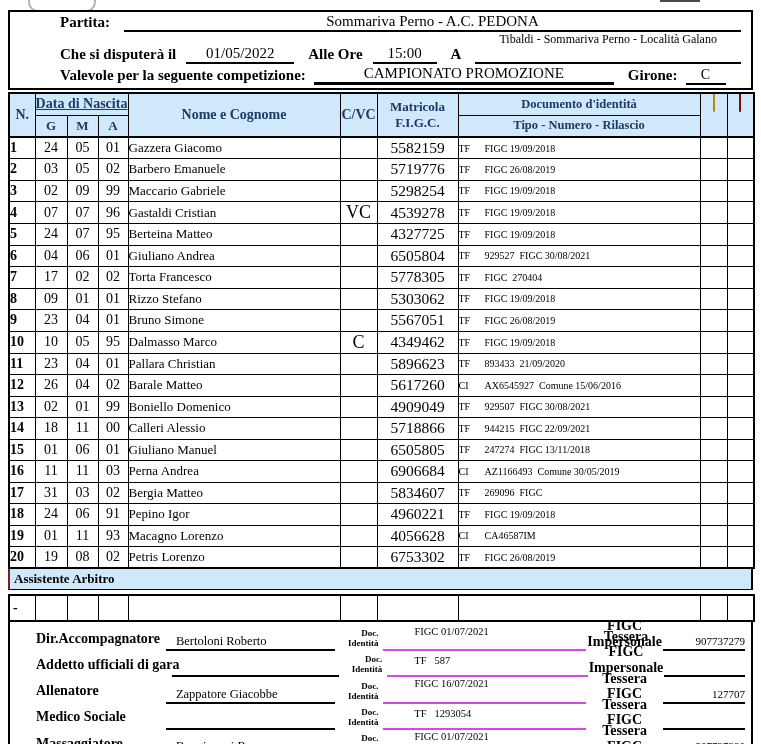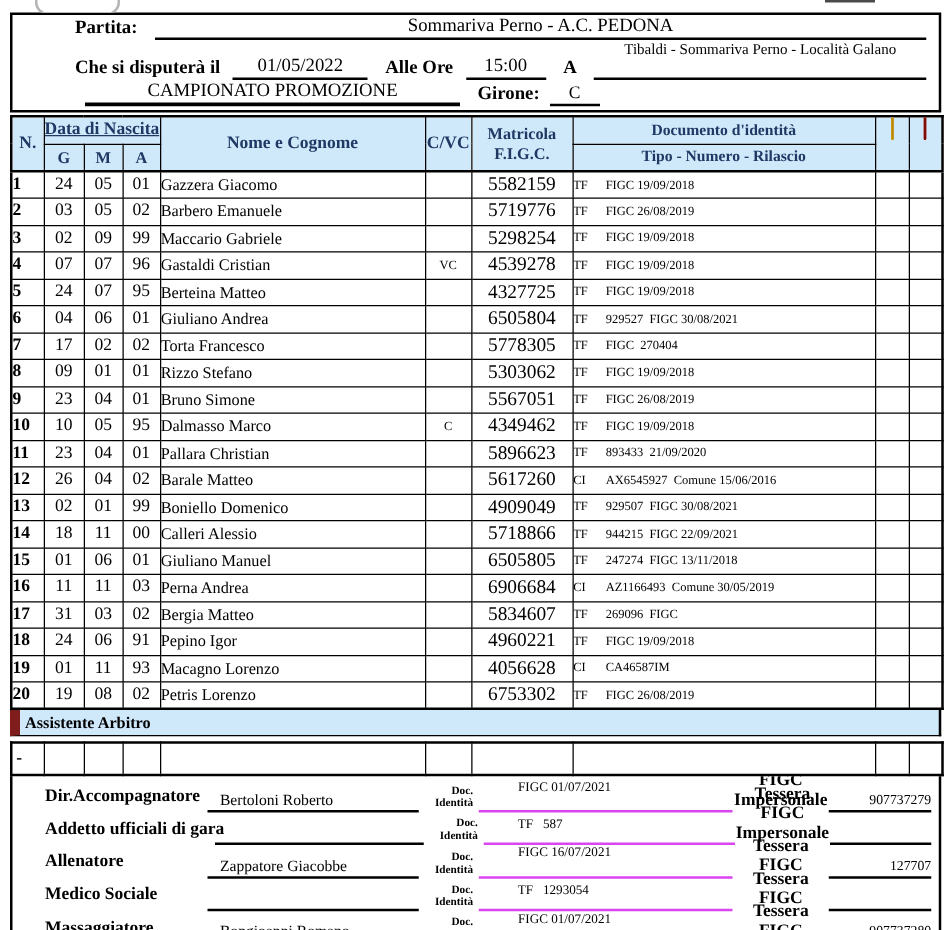--- a/index.html
+++ b/index.html
@@ -41,33 +41,33 @@
   th.h-cvc{font-size:14px;}
   th.h-mat{font-size:13px;line-height:1.2;}
   th.h-doc,th.h-docsub{font-size:12.5px;}
   tbody td{border-top-width:2px;border-bottom-width:2px;}
   table.roster{border:2px solid #000;}
   thead{border-bottom:2px solid #000;}
   tbody tr{height:21.5px;}
   td.c-n{font-weight:bold;font-size:14px;padding-left:3px;text-align:left;}
   td.c-d{text-align:center;font-size:14px;}
   td.c-name{font-size:13px;padding-left:14px;text-align:left;}
-  td.c-cvc{text-align:center;font-size:10px;}
+  td.c-cvc{text-align:center;font-size:18px;}
   td.c-mat{text-align:center;font-size:15.5px;}
   td.c-doc{font-size:10px;padding-left:4px;text-align:left;}
   td.c-doc .tipo{display:inline-block;width:26px;white-space:pre;}
   td.c-doc .docrest{white-space:pre;}
   .card{width:11px;height:15px;border-radius:2px;margin:0 auto;}
   .card-y{background:var(--card-yellow,#fcd116);border:1px solid #b8860b;}
   .card-r{background:var(--card-red,#e02b20);border:1px solid #7a0d06;}
   th.h-card{vertical-align:top;padding-top:7px;}
 
   
   .band{margin:0 8px;height:21px;background:var(--header-bg,#cfe9fb);
-    border-left:8px solid #7f1d1d;border-right:2px solid #000;border-bottom:1px solid #000;
+    border-left:2px solid #7f1d1d;border-right:2px solid #000;border-bottom:1px solid #000;
     font-weight:bold;font-size:13px;display:flex;align-items:center;padding-left:4px;box-sizing:border-box;}
 
   
   table.dashrow{border-collapse:collapse;margin:4px 0 0 8px;width:745px;table-layout:fixed;
     border:2px solid #000;}
   table.dashrow td{border:1px solid #000;height:24px;padding:0;}
   table.dashrow td.c-n{font-weight:bold;font-size:14px;padding-left:3px;}
 
   
   .officials{margin:0 8px;border-left:2px solid #000;border-right:2px solid #000;
@@ -100,20 +100,21 @@
   </div>
   <div class="fline">
     <span class="lbl">Che si disputerà il</span>
     <span class="ul f-date">01/05/2022</span>
     <span class="lbl sp">Alle Ore</span>
     <span class="ul f-time">15:00</span>
     <span class="lbl sp">A</span>
     <span class="ul f-venue">Tibaldi - Sommariva Perno - Località Galano</span>
   </div>
   <div class="fline">
+    <span class="lbl">Valevole per la seguente competizione:</span>
     <span class="ul f-comp">CAMPIONATO PROMOZIONE</span>
     <span class="lbl sp">Girone:</span>
     <span class="ul f-girone">C</span>
   </div>
 </div>
 
 <table class="roster">
   <colgroup>
     <col style="width:26px">
       <col style="width:32px">

